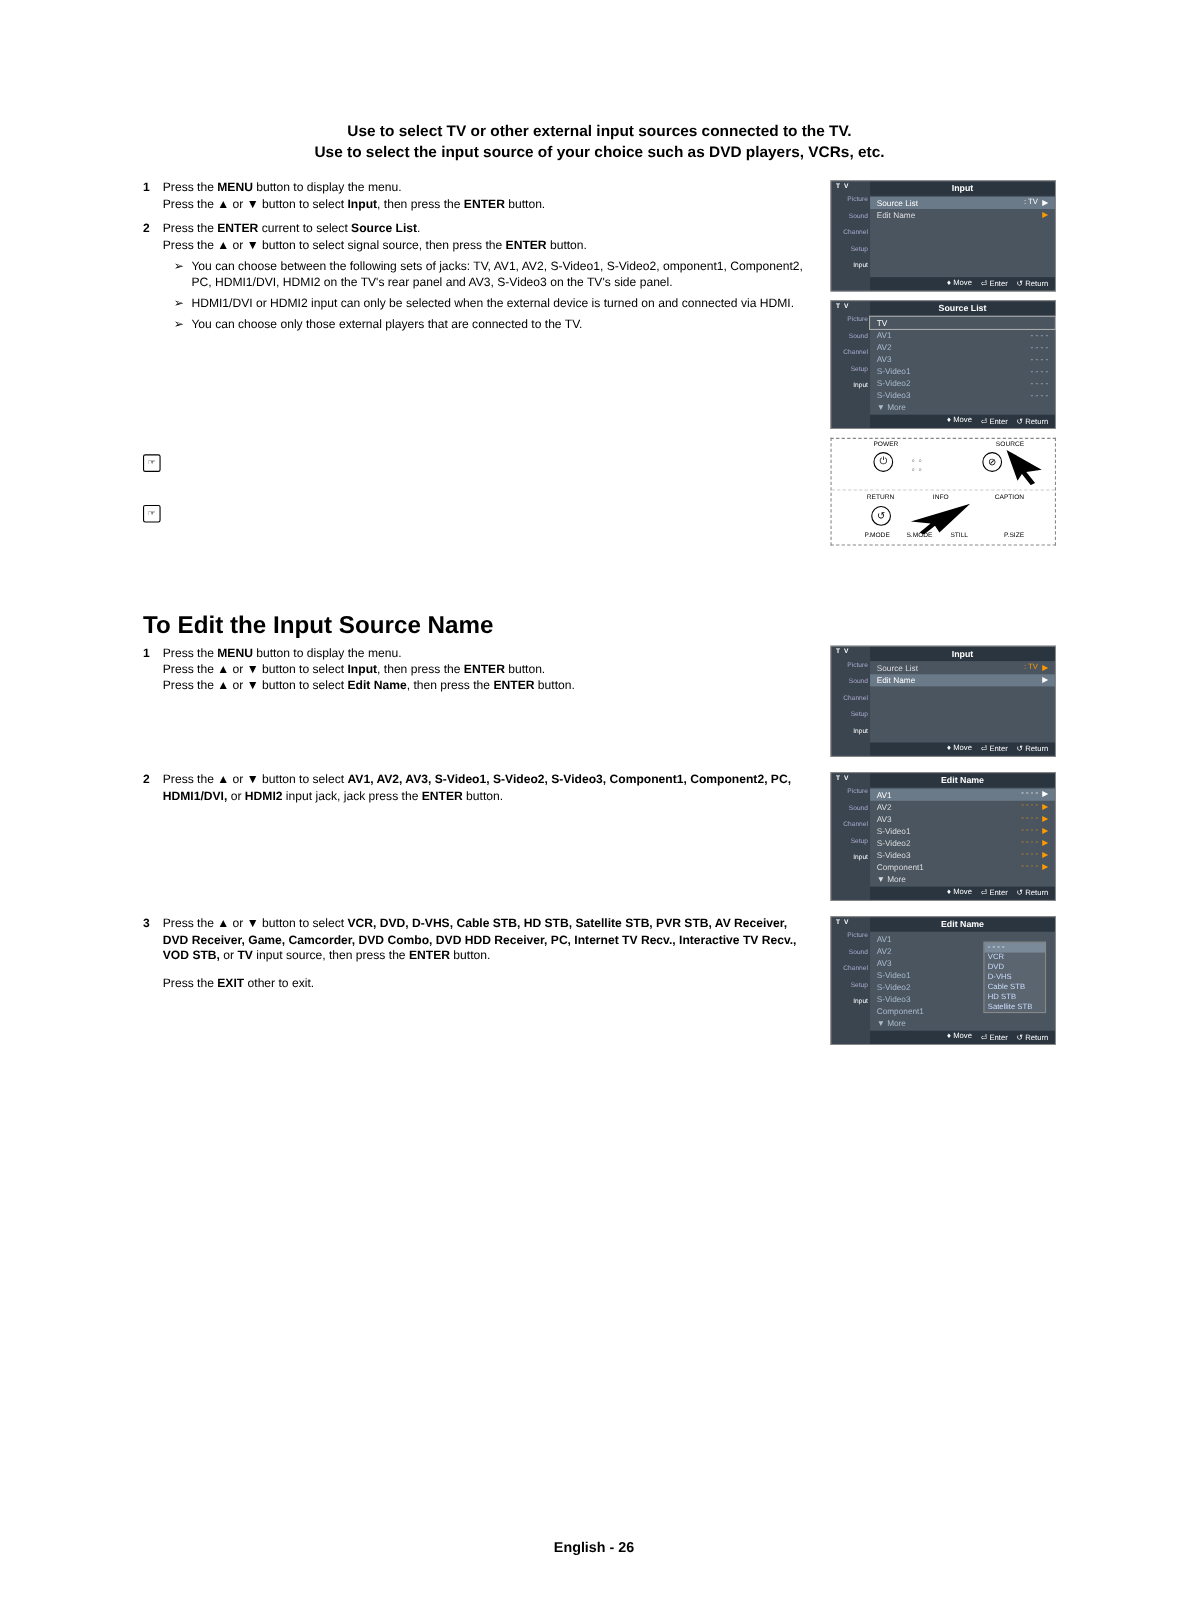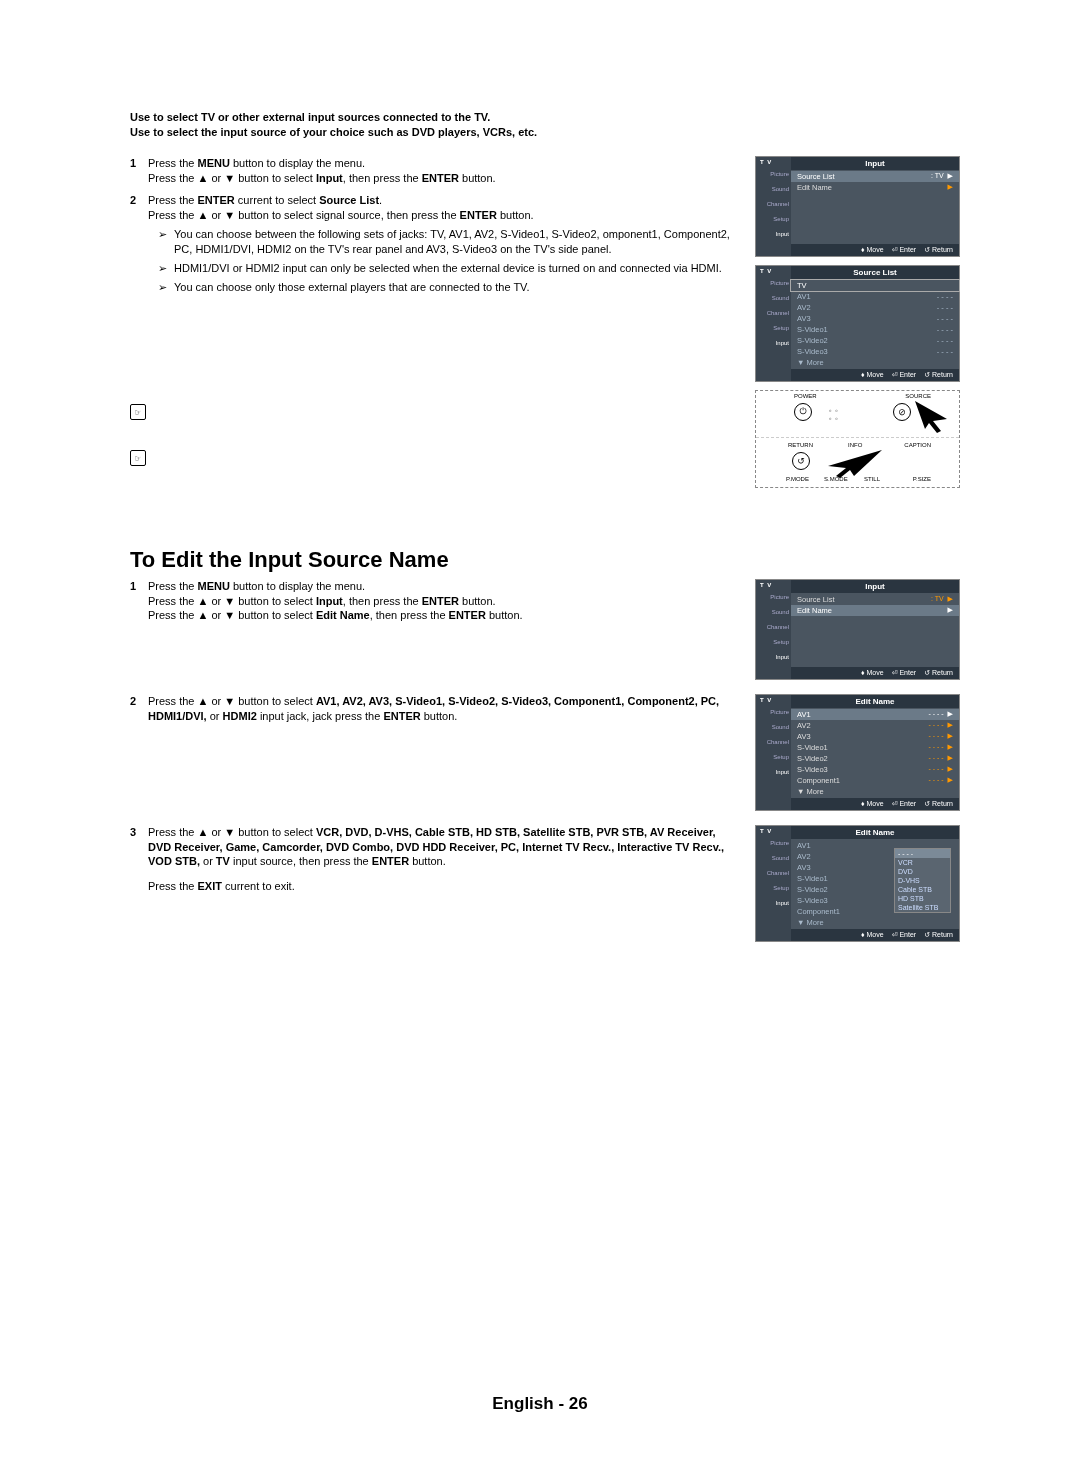--- a/index.html
+++ b/index.html
@@ -17,23 +17,24 @@
     box-sizing: border-box;
     padding: 110px 120px 40px 130px;
   }
   h1 {
     font-size: 22px;
     font-weight: bold;
     margin: 0 0 6px 0;
   }
   .intro {
     font-weight: bold;
-    font-size: 11px;
+    font-size: 14px;
     line-height: 1.35;
     margin-bottom: 16px;
+    text-align: center;
   }
   .content-row {
     display: flex;
     align-items: flex-start;
     margin-bottom: 6px;
   }
   .left-col {
     flex: 1;
     padding-right: 20px;
   }
@@ -204,21 +205,21 @@
     display: flex;
     align-items: center;
     justify-content: center;
     font-size: 9px;
   }
   .page-foot {
     position: absolute;
     bottom: 50px;
     left: 0; right: 0;
     text-align: center;
-    font-size: 17px;
+    font-size: 13px;
     font-weight: bold;
   }
   .spacer { height: 45px; }
   b { font-weight: bold; }
 </style>
 </head>
 <body>
 
 <div class="page">
 
@@ -506,21 +507,21 @@
     </div>
   </div>
 
   <div class="content-row">
     <div class="left-col">
       <div class="step">
         <div class="step-num">3</div>
         <div class="step-body">
           <span>Press the ▲ or ▼ button to select </span><b>VCR, DVD, D-VHS, Cable STB, HD STB, Satellite STB, PVR STB, AV Receiver, DVD Receiver, Game, Camcorder, DVD Combo, DVD HDD Receiver, PC, Internet TV Recv., Interactive TV Recv., VOD STB,</b><span> or </span><b>TV</b><span> input source, then press the </span><b>ENTER</b><span> button.</span>
           <div style="height:10px"></div>
-          <span>Press the </span><b>EXIT</b><span> current to exit.</span>
+          <span>Press the </span><b>EXIT</b><span> other to exit.</span>
         </div>
       </div>
     </div>
     <div class="right-col">
 
       <div class="osd">
         <div class="osd-top">
           <div class="osd-sidebar">
             <div class="osd-tv">T V</div>
             <div class="osd-side-item">Picture</div>

